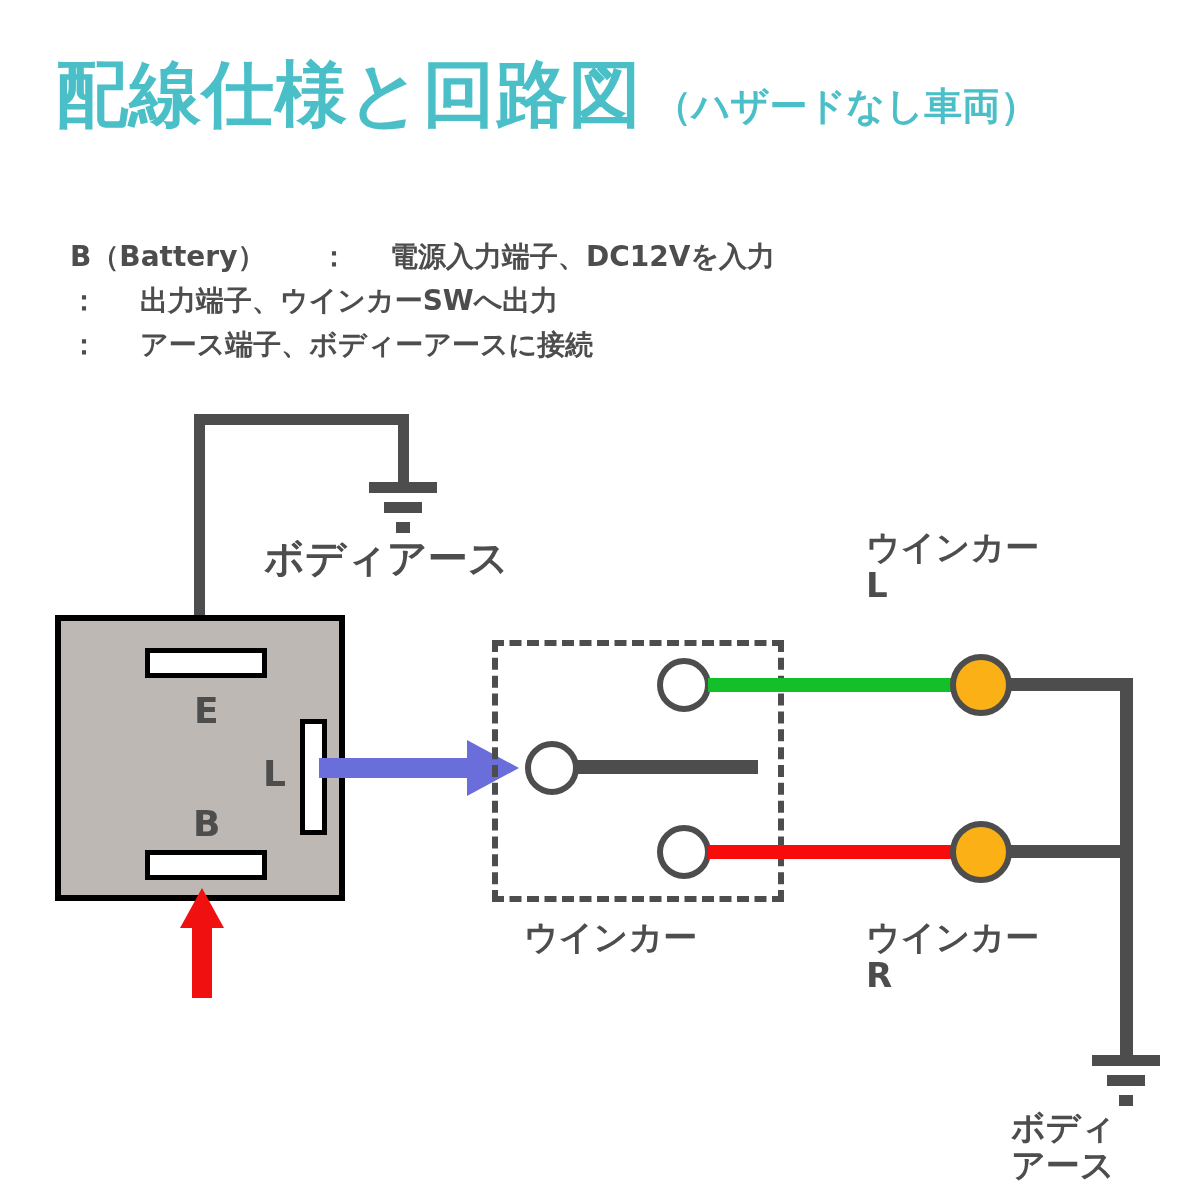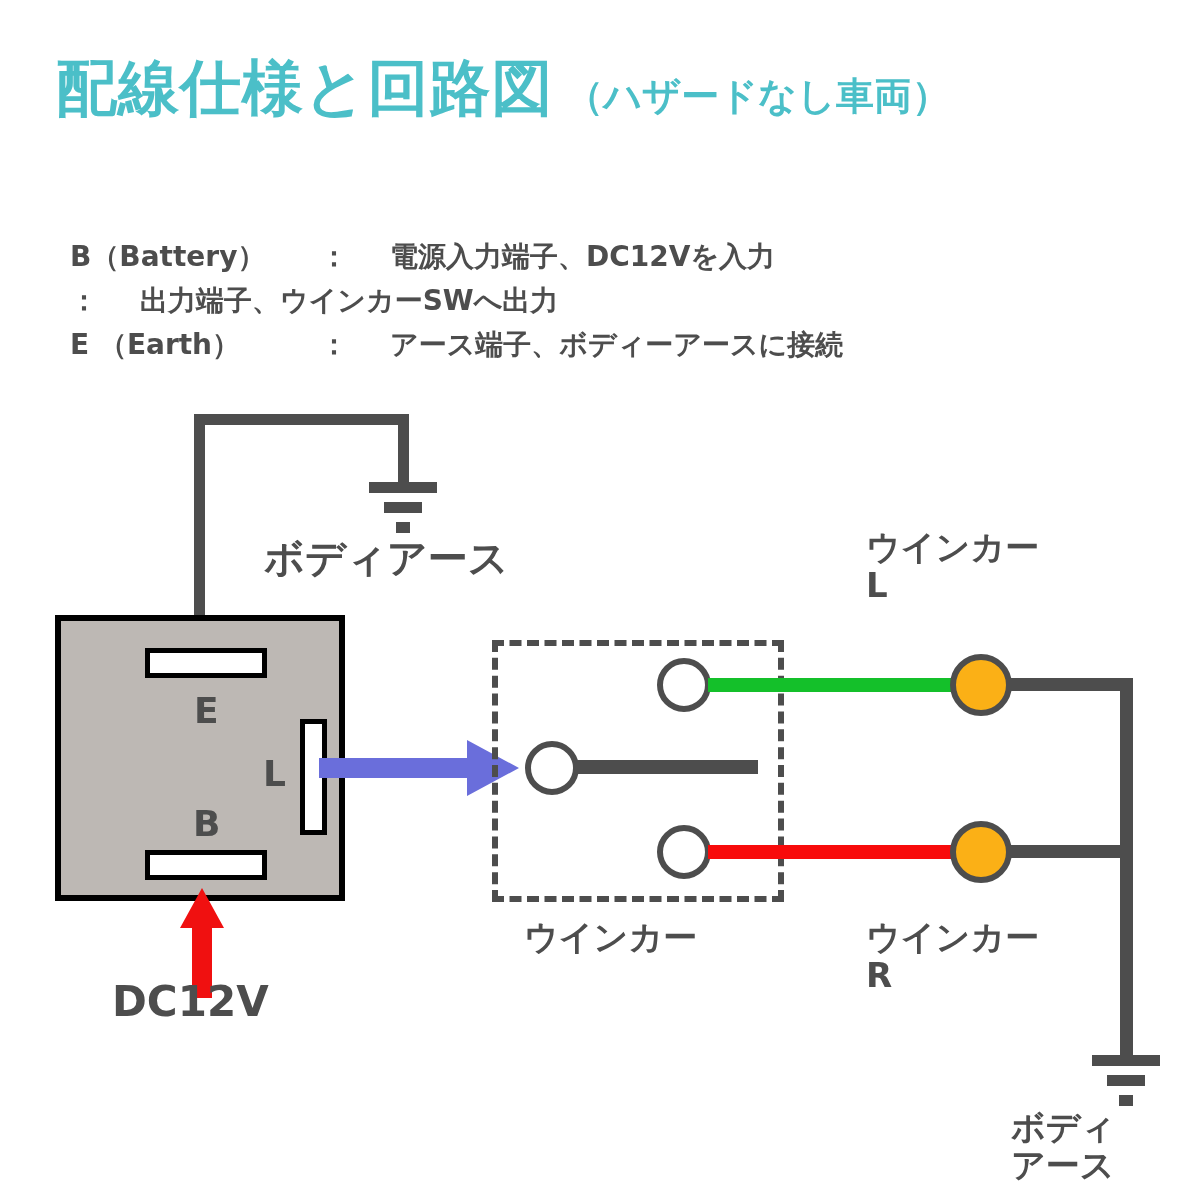--- a/index.html
+++ b/index.html
@@ -16,26 +16,25 @@
   }
 
   
   #title-block {
     position: absolute;
     left: 56px;
     top: 58px;
     white-space: nowrap;
   }
   #title-main {
-    font-size: 61px;
+    font-size: 72px;
     font-weight: 700;
     color: #4BBFC8;
     letter-spacing: 1px;
     line-height: 1;
-    font-family: Liberation Serif, serif;
   }
   #title-sub {
     font-size: 38px;
     font-weight: 700;
     color: #4BBFC8;
     line-height: 1;
     margin-left: 12px;
   }
 
   
@@ -168,21 +167,20 @@
     <span class="legend-colon">：</span>
     <span class="legend-desc">電源入力端子、DC12Vを入力</span>
   </div>
 
   <div class="legend-row">
     <span class="legend-colon">：</span>
     <span class="legend-desc">出力端子、ウインカーSWへ出力</span>
   </div>
 
   <div class="legend-row">
-    <span class="legend-term">E （Earth）</span>
     <span class="legend-colon">：</span>
     <span class="legend-desc">アース端子、ボディーアースに接続</span>
   </div>
 
 </div>
 
 <div id="diagram">
 
   <div class="wire" style="left:182px; top:414px; width:11px; height:238px;"></div>
   <div class="wire" style="left:182px; top:414px; width:215px; height:11px;"></div>
@@ -206,21 +204,20 @@
 
     <div class="terminal-label" style="left:133px; top:72px;">E</div>
     <div class="terminal-label" style="left:202px; top:135px;">L</div>
     <div class="terminal-label" style="left:132px; top:185px;">B</div>
   </div>
 
   <svg class="arrow-svg" width="70" height="110" style="left:155px; top:888px;" viewBox="0 0 70 110">
     <polygon points="35,0 57,40 45,40 45,110 25,110 25,40 13,40" fill="#F01010"></polygon>
   </svg>
 
-  <div class="dlabel" style="left:100px; top:978px; font-size:42px;">DC12V</div>
 
   <svg class="arrow-svg" width="200" height="60" style="left:307px; top:738px;" viewBox="0 0 200 60">
     <polygon points="0,20 148,20 148,2 200,30 148,58 148,40 0,40" fill="#6A6EDB"></polygon>
   </svg>
 
   <div id="switch-box"></div>
 
   <div class="sw-node" style="left:645px; top:658px;"></div>
   <div class="sw-node" style="left:513px; top:741px;"></div>
   <div class="sw-node" style="left:645px; top:825px;"></div>

